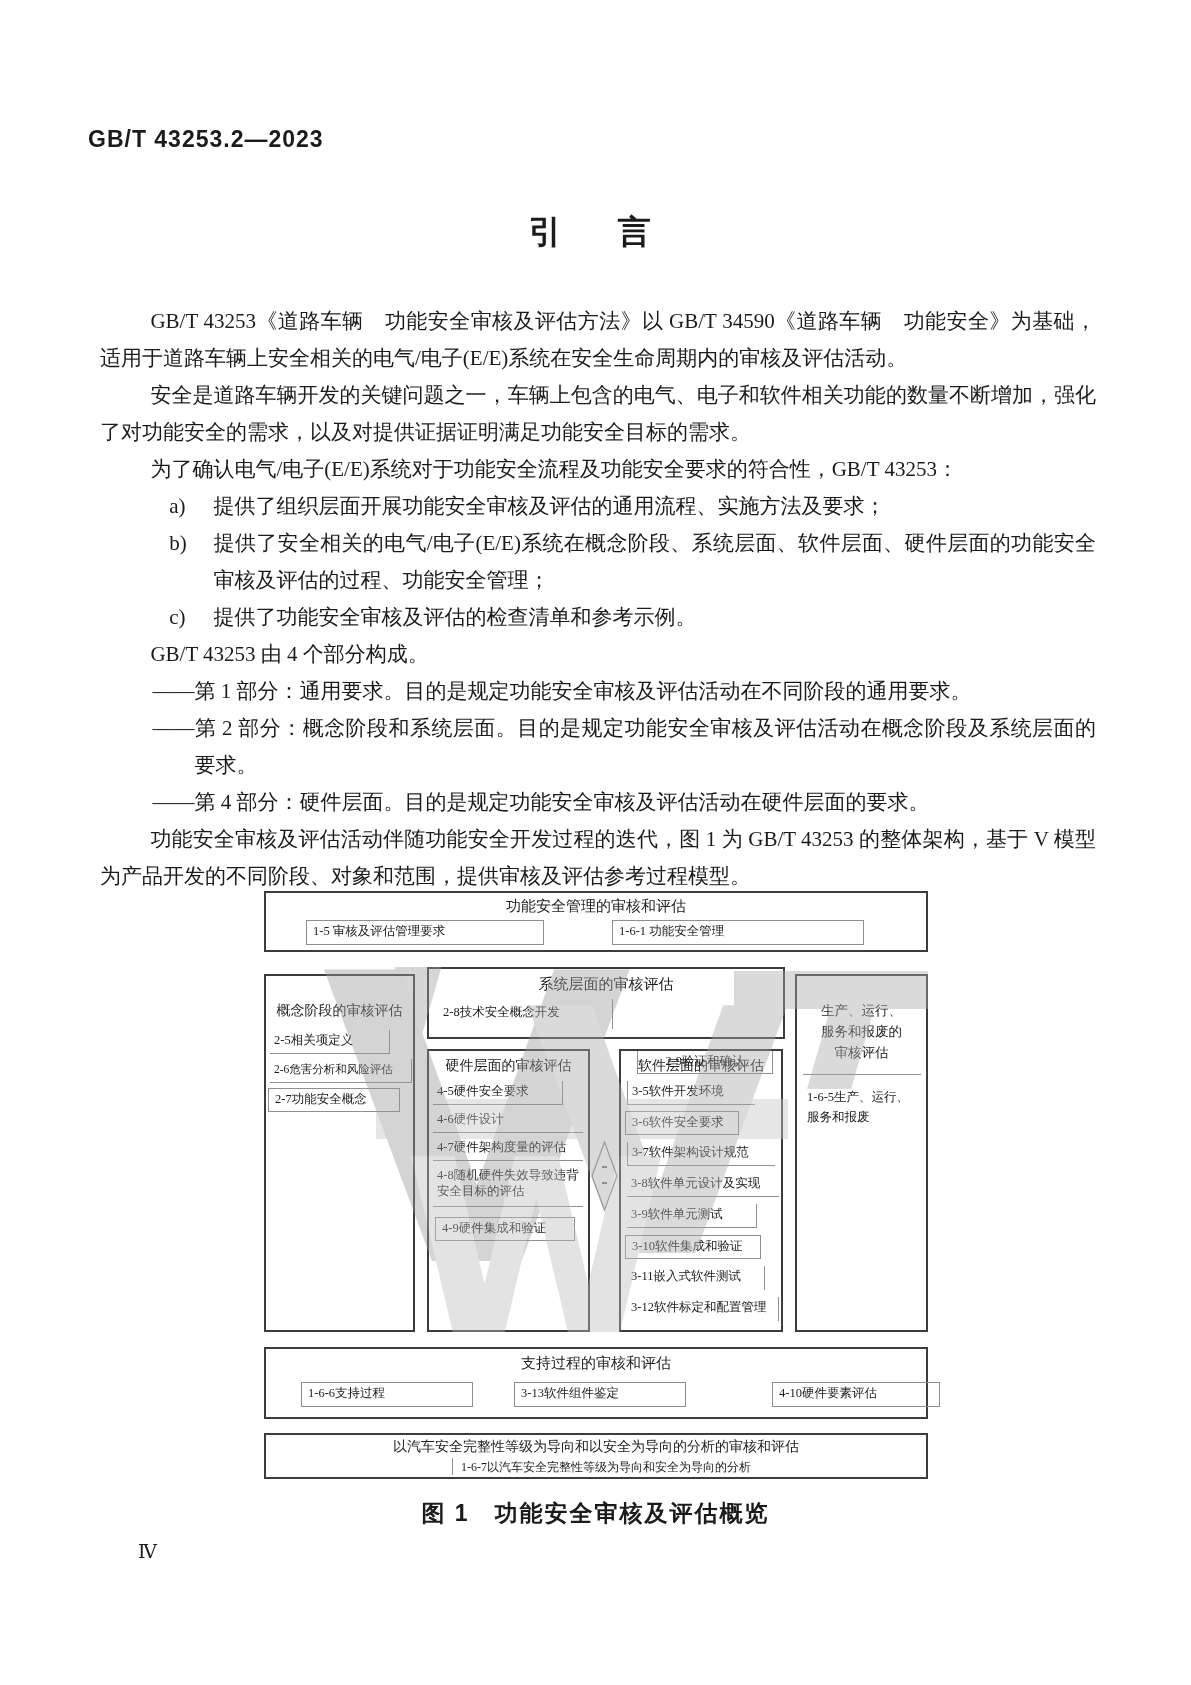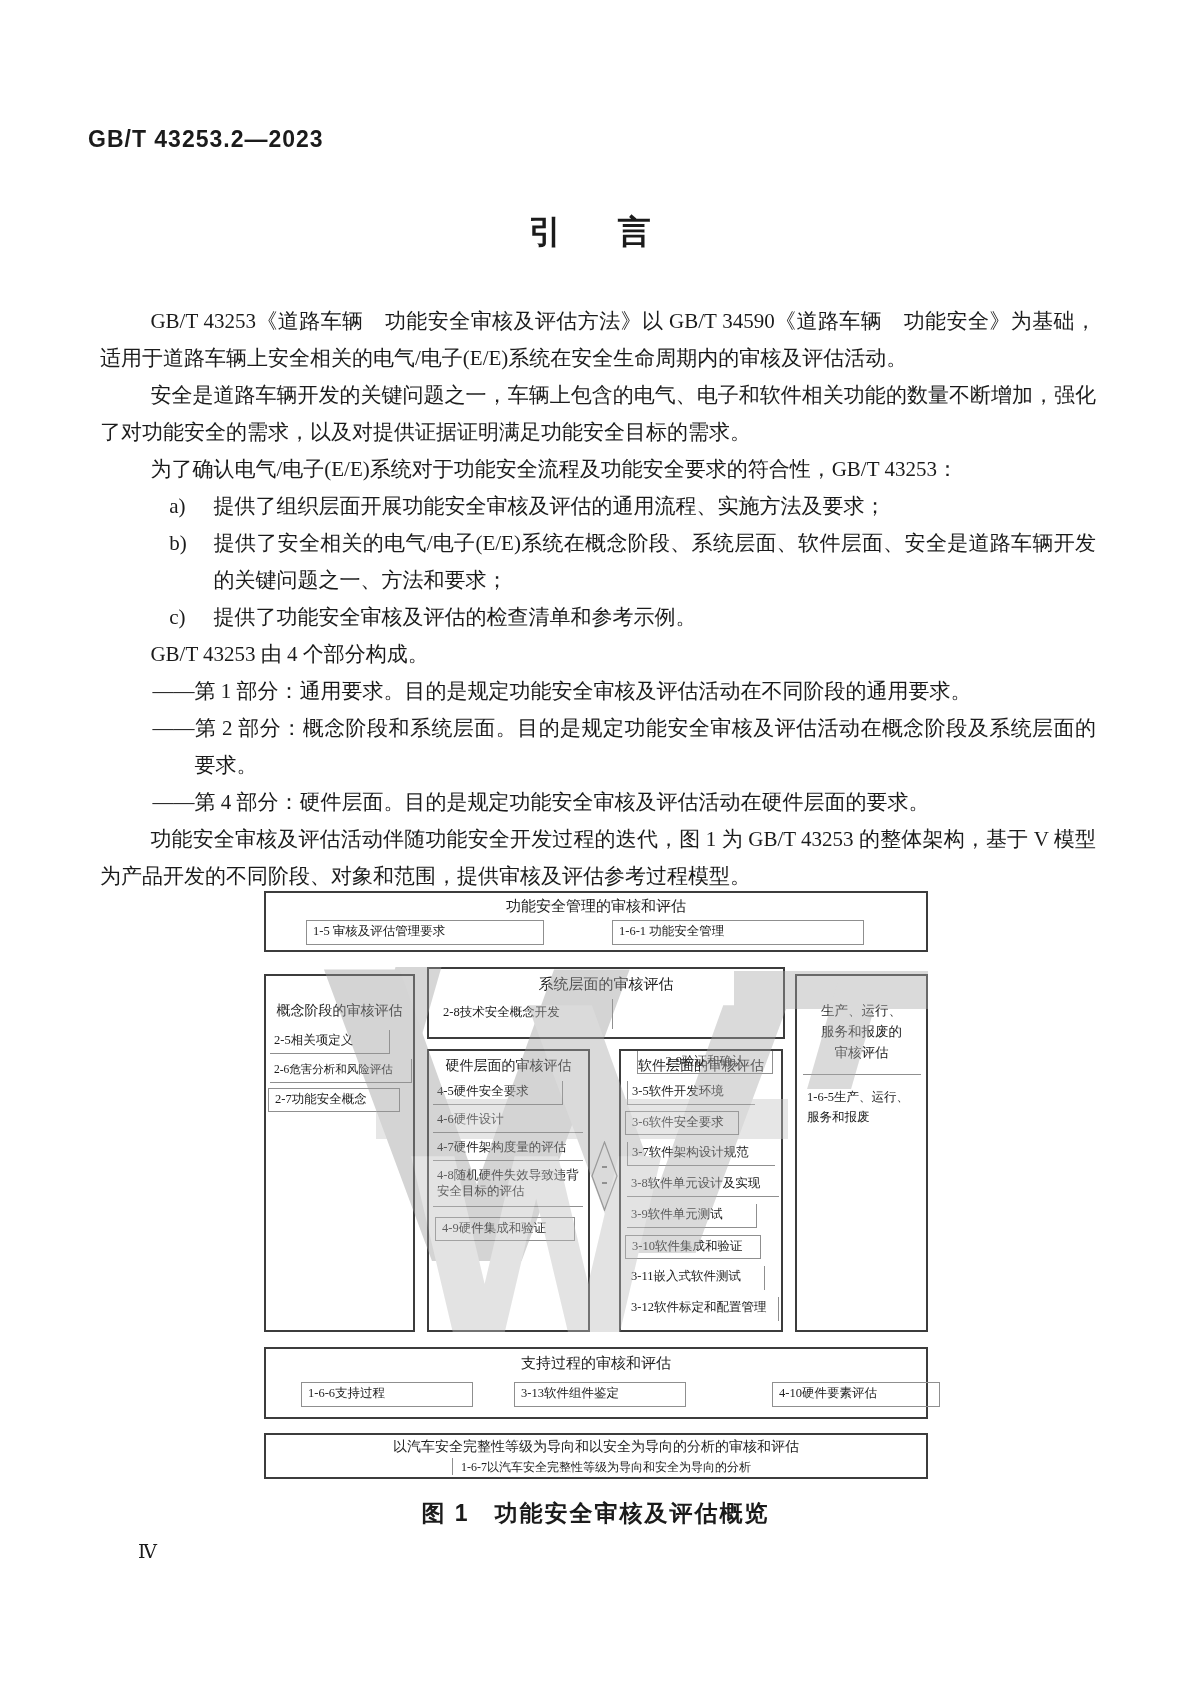--- a/index.html
+++ b/index.html
@@ -40,21 +40,21 @@
 
   <div class="doc-number">GB/T 43253.2—2023</div>
 
   <div class="doc-title">引　言</div>
 
   <div class="body-text">
     <p class="para">GB/T 43253《道路车辆　功能安全审核及评估方法》以 GB/T 34590《道路车辆　功能安全》为基础，适用于道路车辆上安全相关的电气/电子(E/E)系统在安全生命周期内的审核及评估活动。</p>
     <p class="para">安全是道路车辆开发的关键问题之一，车辆上包含的电气、电子和软件相关功能的数量不断增加，强化了对功能安全的需求，以及对提供证据证明满足功能安全目标的需求。</p>
     <p class="para">为了确认电气/电子(E/E)系统对于功能安全流程及功能安全要求的符合性，GB/T 43253：</p>
     <div class="abc"><span class="lbl">a)</span><span>提供了组织层面开展功能安全审核及评估的通用流程、实施方法及要求；</span></div>
-    <div class="abc"><span class="lbl">b)</span><span>提供了安全相关的电气/电子(E/E)系统在概念阶段、系统层面、软件层面、安全是道路车辆开发的关键问题之一、方法和要求；</span></div>
+    <div class="abc"><span class="lbl">b)</span><span>提供了安全相关的电气/电子(E/E)系统在概念阶段、系统层面、软件层面、硬件层面的功能安全审核及评估的过程、功能安全管理；</span></div>
     <div class="abc"><span class="lbl">c)</span><span>提供了功能安全审核及评估的检查清单和参考示例。</span></div>
     <p class="para">GB/T 43253 由 4 个部分构成。</p>
     <div class="part">——第 1 部分：通用要求。目的是规定功能安全审核及评估活动在不同阶段的通用要求。</div>
     <div class="part">——第 2 部分：概念阶段和系统层面。目的是规定功能安全审核及评估活动在概念阶段及系统层面的要求。</div>
     <div class="part">——第 4 部分：硬件层面。目的是规定功能安全审核及评估活动在硬件层面的要求。</div>
     <p class="para">功能安全审核及评估活动伴随功能安全开发过程的迭代，图 1 为 GB/T 43253 的整体架构，基于 V 模型为产品开发的不同阶段、对象和范围，提供审核及评估参考过程模型。</p>
   </div>
 
   <div class="figure">
 

